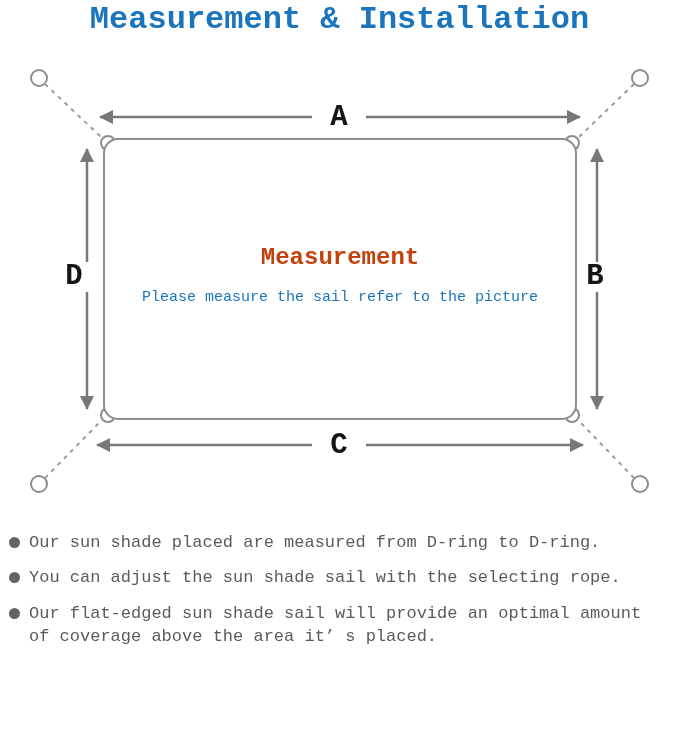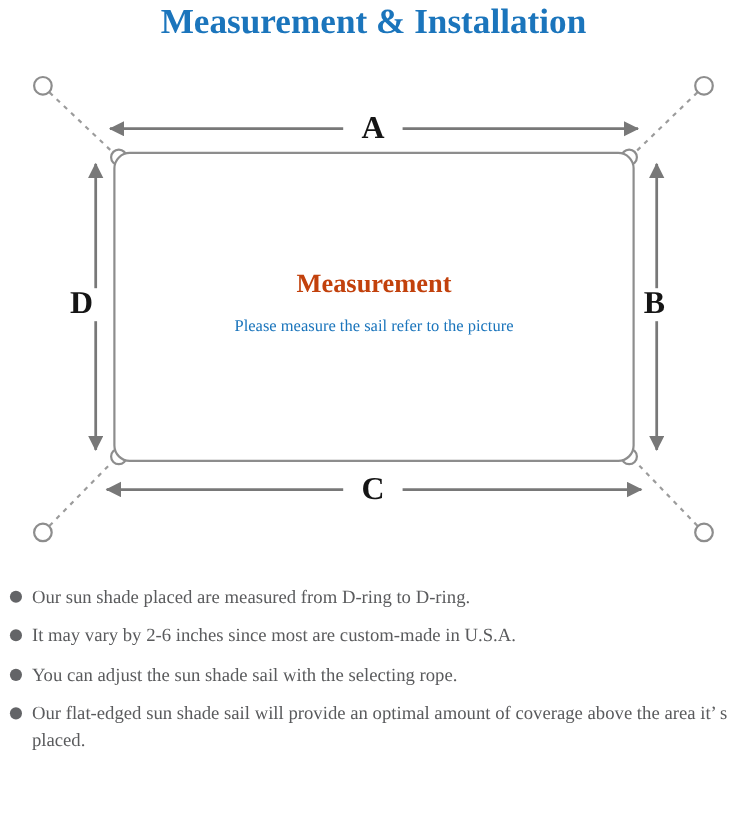--- a/index.html
+++ b/index.html
@@ -1,21 +1,21 @@
 <!DOCTYPE html>
 <html><head>
 <meta charset="utf-8">
 <style>
   html, body { margin: 0; padding: 0; background: #ffffff; }
   .page {
     position: relative;
     width: 679px;
     height: 739px;
     background: #ffffff;
-    font-family: Liberation Serif, serif;
+    font-family: Liberation Mono, monospace;
     overflow: hidden;
   }
   .title {
     position: absolute;
     top: 1px;
     left: 0;
     width: 100%;
     text-align: center;
     font-size: 32px;
     font-weight: bold;
@@ -143,24 +143,20 @@
     <div class="center-sub">Please measure the sail refer to the picture</div>
   </div>
 
   <div class="bullets">
     <div class="bullet">
       <span class="dot"></span>
       <span class="bullet-text">Our sun shade placed are measured from D-ring to D-ring.</span>
     </div>
     <div class="bullet">
       <span class="dot"></span>
-      <span class="bullet-text">It may vary by 2-6 inches since most are custom-made in U.S.A.</span>
-    </div>
-    <div class="bullet">
-      <span class="dot"></span>
       <span class="bullet-text">You can adjust the sun shade sail with the selecting rope.</span>
     </div>
     <div class="bullet">
       <span class="dot"></span>
       <span class="bullet-text">Our flat-edged sun shade sail will provide an optimal amount of coverage above the area it’ s placed.</span>
     </div>
   </div>
 
 </div>
 

